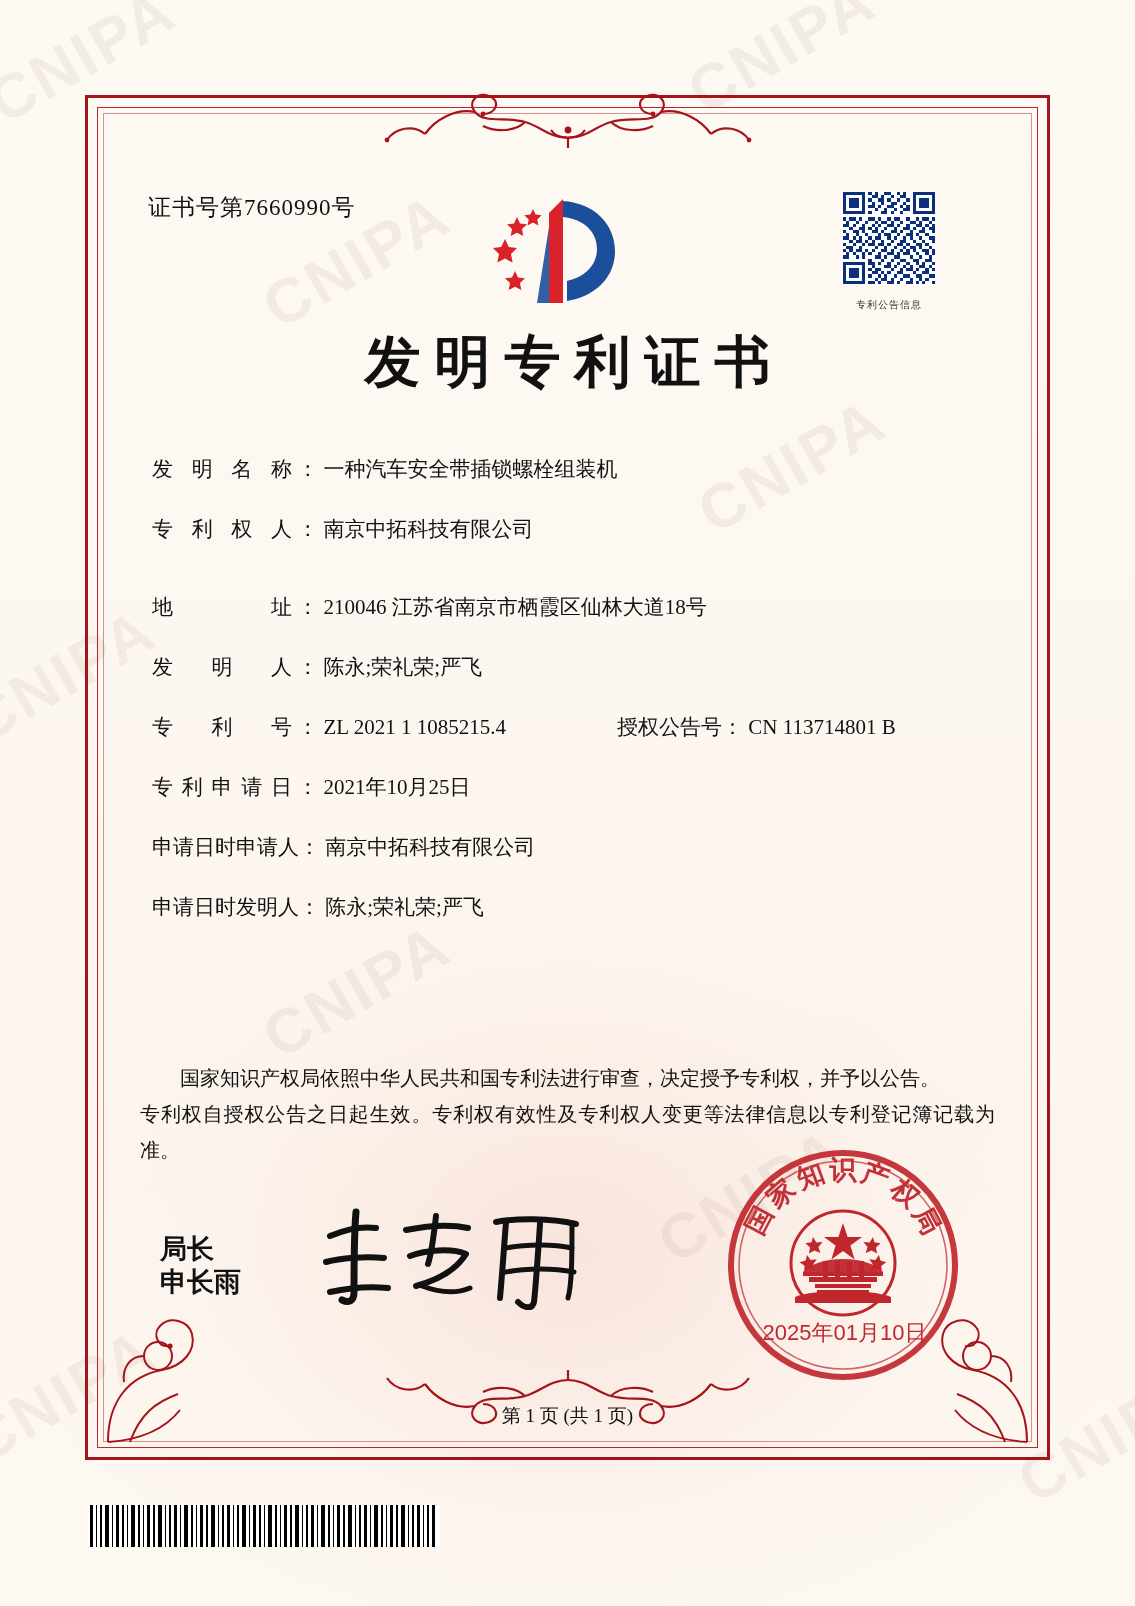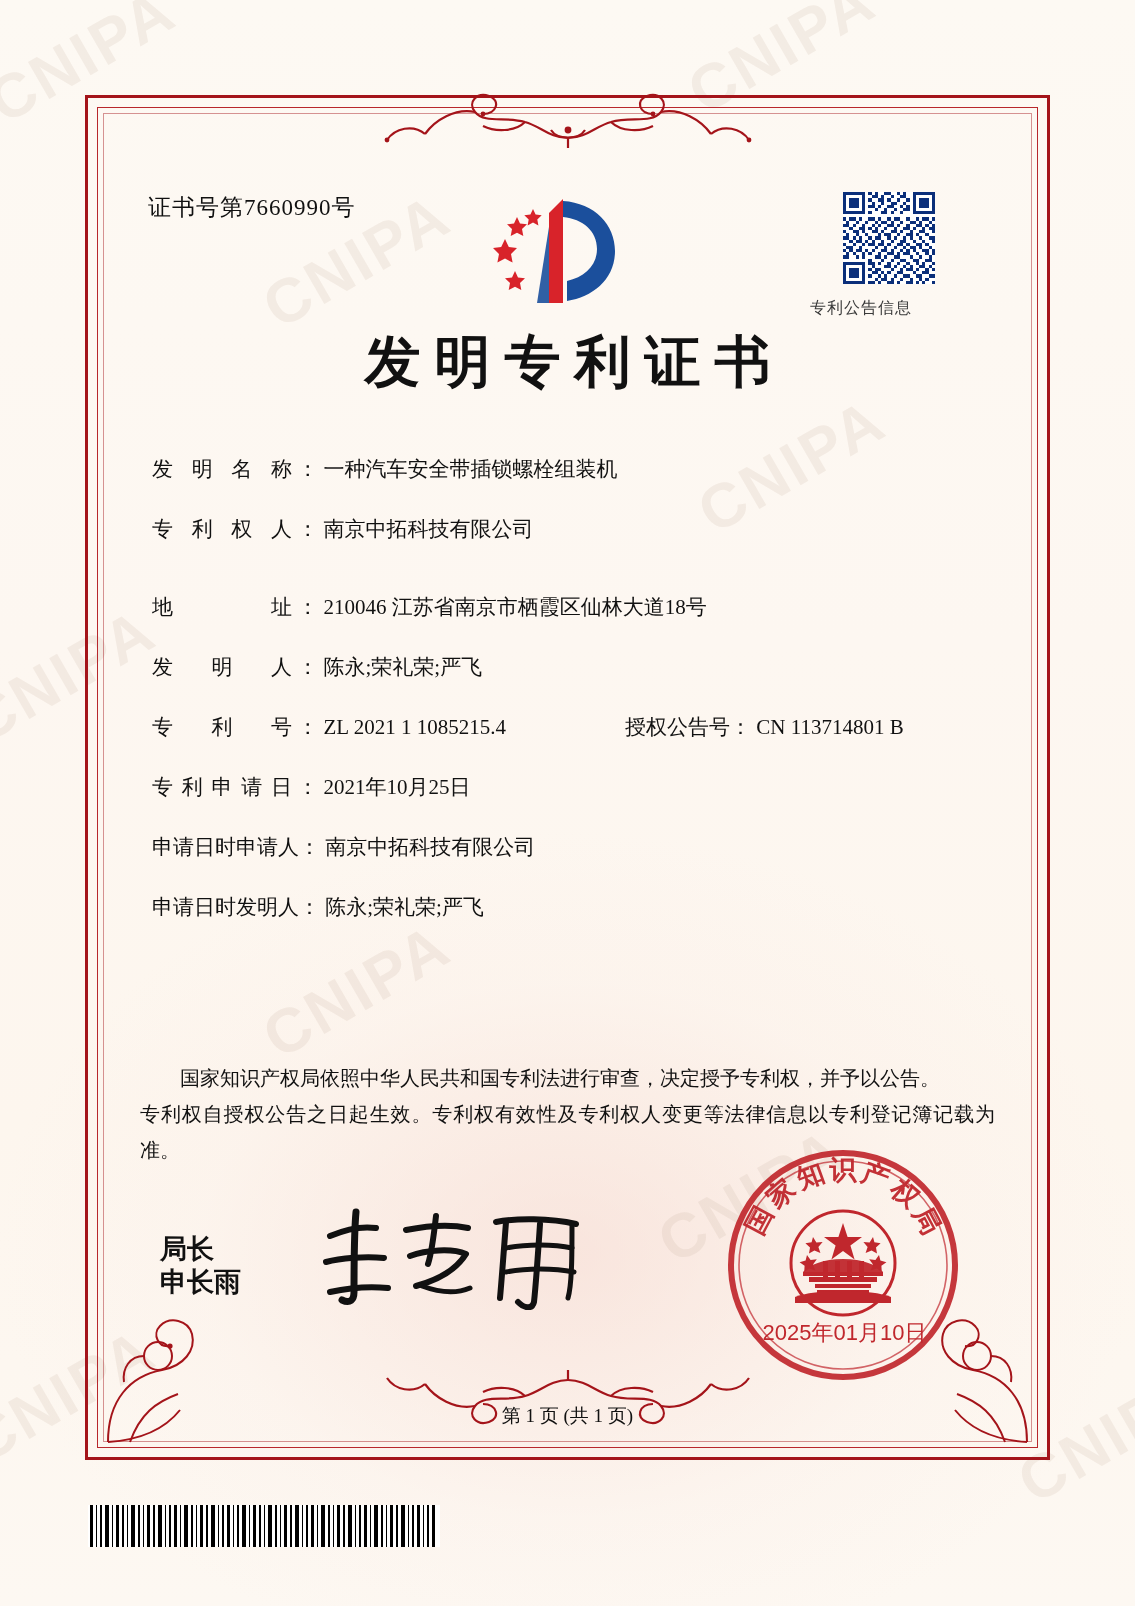--- a/index.html
+++ b/index.html
@@ -100,22 +100,22 @@
     left: 843px;
     top: 192px;
     width: 92px;
     height: 92px;
   }
   .qr-caption {
     position: absolute;
     left: 810px;
     top: 298px;
     width: 158px;
-    text-align: left;
-    font-size: 16px;
+    text-align: center;
+    font-size: 10px;
     color: #3a3a3a;
     letter-spacing: 1px;
     font-family: Liberation Mono, monospace;
   }
   .doc-title {
     position: absolute;
     left: 0;
     right: 0;
     top: 325px;
     text-align: center;
@@ -139,21 +139,20 @@
   .field-row { position: relative; height: 60px; }
   .f-label {
     display: inline-block;
     white-space: nowrap;
   }
   .f-value { }
   .col-right {
     position: absolute;
     left: 465px;
     top: 0;
-    margin-left: 8px;
   }
   .lbl-w-spread {
     display: inline-block;
     width: 140px;
     text-align: justify;
     text-align-last: justify;
   }
   .lbl-plain { display: inline-block; }
 
   

